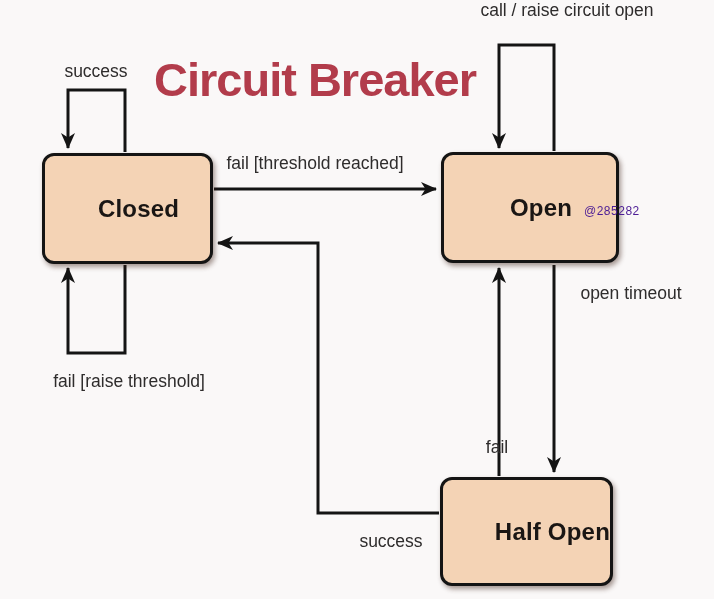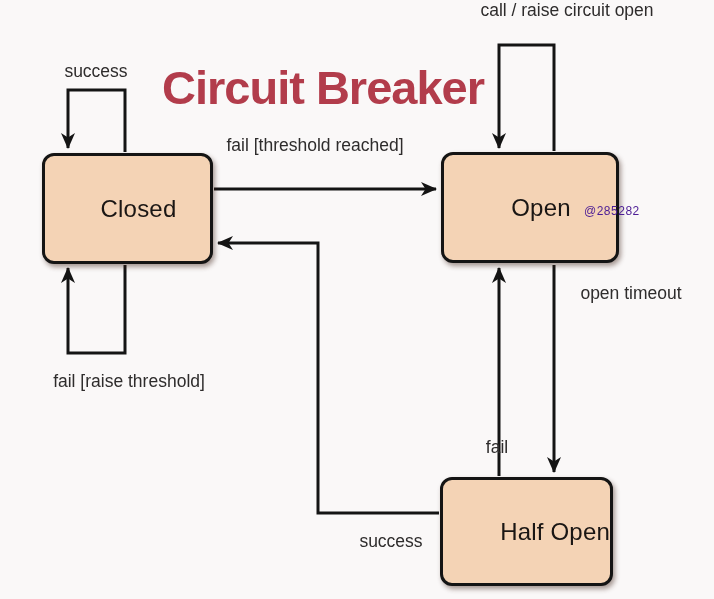--- a/index.html
+++ b/index.html
@@ -29,51 +29,51 @@
     background: #f4d3b5;
     border: 3px solid #141414;
     border-radius: 12px;
     box-shadow: 2px 3px 5px rgba(60, 30, 20, 0.45);
     display: flex;
     align-items: center;
     justify-content: center;
     box-sizing: border-box;
   }
   .state .state-label {
-    font-weight: normal;
+    font-weight: bold;
     font-size: 24px;
     color: #1a1614;
     letter-spacing: 0.2px;
     margin-left: 22px;
   }
   #state-closed   { left: 42px;  top: 153px; width: 171px; height: 111px; }
   #state-open     { left: 441px; top: 152px; width: 178px; height: 111px; }
   #state-half-open{ left: 440px; top: 477px; width: 173px; height: 109px; justify-content: flex-end; }
 
   .edge-label {
     position: absolute;
     transform: translateX(-50%);
     font-size: 17.5px;
     color: #2e2c2c;
     white-space: nowrap;
   }
   #lbl-success-top    { left: 96px;  top: 61px;  }
-  #lbl-fail-threshold { left: 315px; top: 135px; }
+  #lbl-fail-threshold { left: 315px; top: 153px; }
   #lbl-call-raise     { left: 567px; top: 0;   }
   #lbl-reset-timeout  { left: 631px; top: 283px; }
   #lbl-fail           { left: 457px; top: 437px; margin-left: 40px; }
   #lbl-success-bottom { left: 391px; top: 531px; }
   #lbl-fail-under     { left: 129px; top: 371px; }
 
   .diagram-title {
     position: absolute;
     left: 307px;
     top: 44px;
     transform: translateX(-50%);
-    margin: 16px;
+    margin: 8px;
     font-size: 47px;
     font-weight: 800;
     letter-spacing: -1px;
     color: #b23c4b;
     white-space: nowrap;
   }
   .watermark {
     position: absolute;
     left: 584px;
     top: 204px;

